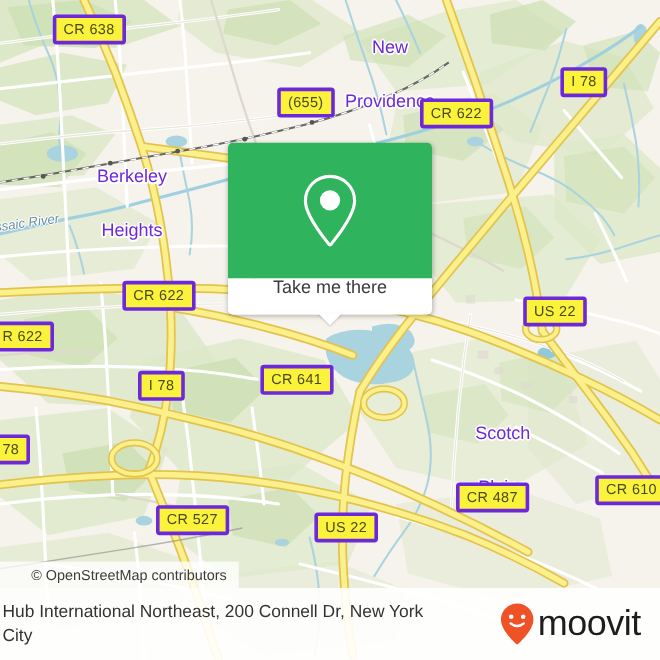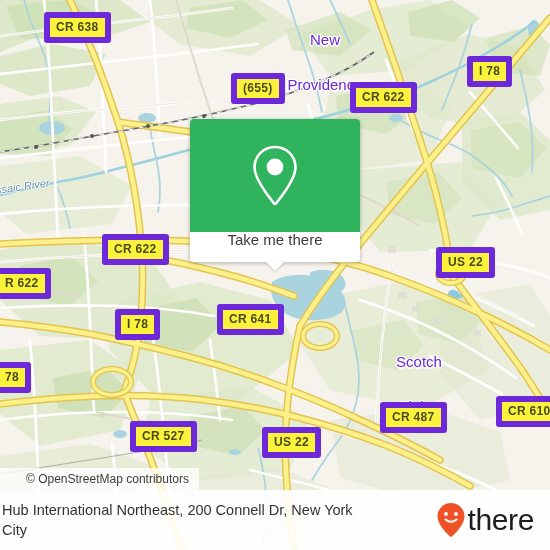--- a/index.html
+++ b/index.html
@@ -56,25 +56,25 @@
     white-space: pre;
     text-shadow:
        1px 0 0 rgba(255,255,255,.95), -1px 0 0 rgba(255,255,255,.95),
        0 1px 0 rgba(255,255,255,.95), 0 -1px 0 rgba(255,255,255,.95);
   }
 
   
   .shield {
     position: absolute;
     background: #fbf23c;
-    border: 6px solid #6d28d9;
+    border: 3px solid #6d28d9;
     border-radius: 3px;
     color: #4a4a18;
     font-size: 12px;
-    font-weight: bold;
+    font-weight: normal;
     line-height: 1;
     padding: 3px 6px 4px 6px;
     white-space: nowrap;
     letter-spacing: .3px;
   }
 
   
   #info-card {
     position: absolute;
     left: 190px;
@@ -361,20 +361,24 @@
           <rect x="340" y="198" width="7" height="5"></rect>
         </g>
 
       </g>
     </svg>
 
     <div class="place-label" style="left:274px; top:2px; width:102px;">
       <div>New</div>
       <div>Providence</div>
     </div>
+    <div class="place-label" style="left:62px; top:110px; width:96px;">
+      <div>Berkeley</div>
+      <div>Heights</div>
+    </div>
     <div class="place-label" style="left:372px; top:324px; width:94px;">
       <div>Scotch</div>
       <div>Plains</div>
     </div>
 
     <div class="water-label" style="left:-4px; top:184px; transform:rotate(-8deg); transform-origin:left center;">ssaic River</div>
 
     <div class="shield" style="left:44px;  top:12px;">CR 638</div>
     <div class="shield" style="left:231px; top:73px;">(655)</div>
     <div class="shield" style="left:350px; top:82px;">CR 622</div>
@@ -408,17 +412,17 @@
 
   <div id="bottom-bar">
     <div id="place-title">Hub International Northeast, 200 Connell Dr, New York City</div>
     <div id="brand">
       <svg width="30" height="36" viewBox="0 0 30 36">
         <path d="M15 1 C7.5 1 1.5 7 1.5 14.4 C1.5 23 12 32.5 14.2 34.6 C14.6 35 15.4 35 15.8 34.6 C18 32.5 28.5 23 28.5 14.4 C28.5 7 22.5 1 15 1 Z" fill="#ef5226"></path>
         <circle cx="10" cy="12" r="1.9" fill="#ffffff"></circle>
         <circle cx="20" cy="12" r="1.9" fill="#ffffff"></circle>
         <path d="M9.5 17.5 Q15 22 20.5 17.5" fill="none" stroke="#ffffff" stroke-width="2" stroke-linecap="round"></path>
       </svg>
-      <span id="brand-name">there</span>
+      <span id="brand-name">moovit</span>
     </div>
   </div>
 
 </div>
 
 </body></html>

